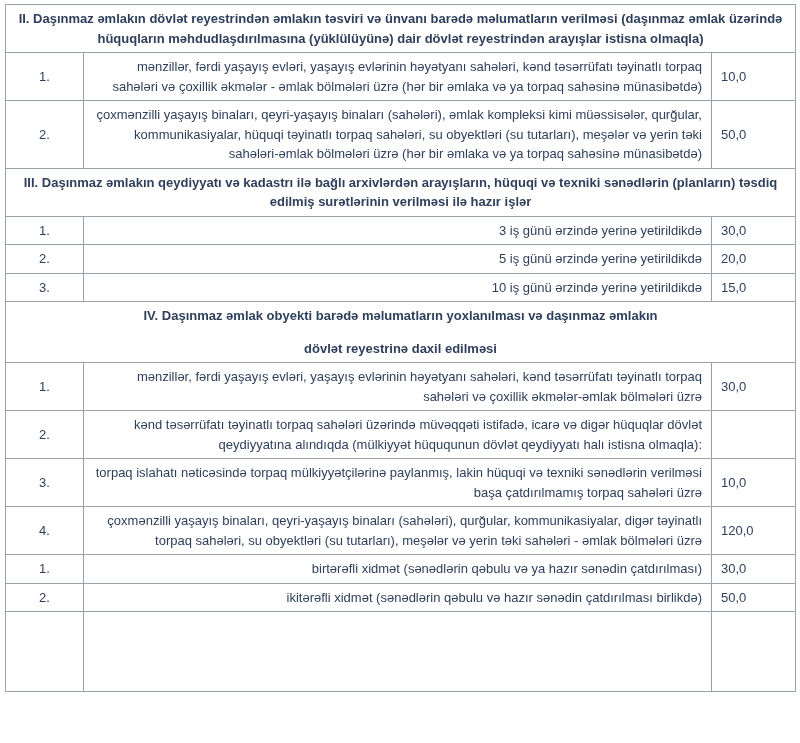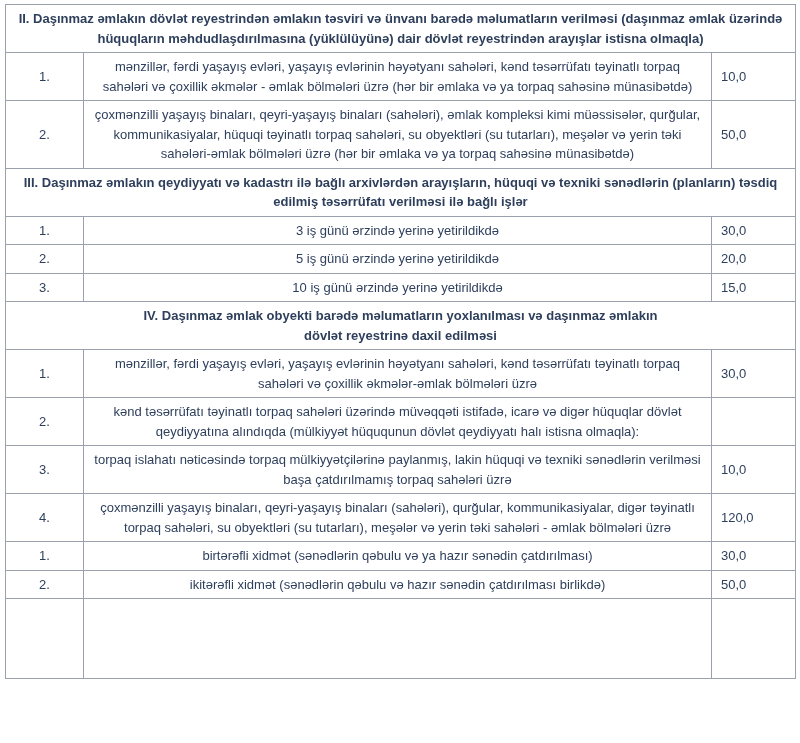--- a/index.html
+++ b/index.html
@@ -28,28 +28,28 @@
   }
   table.tariff td{
     border:1px solid var(--border-color);
     padding:4px 9px;
     vertical-align:middle;
   }
   col.c-num{width:78px;}
   col.c-desc{width:628px;}
   col.c-val{width:84px;}
   td.num{text-align:center;}
-  td.desc{text-align:center;}
+  td.desc{text-align:right;}
   td.val{}
   td.section-header{
     text-align:center;
     font-weight:bold;
     padding:7px 14px;
   }
-  .header-line + .header-line{}
+  .header-line + .header-line{margin-top:13px;}
   tr.partial-row td{height:80px;}
 </style>
 </head>
 <body>
 
 <div class="page">
   <table class="tariff">
     <colgroup>
       <col class="c-num">
       <col class="c-desc">
@@ -66,21 +66,21 @@
           <td class="desc">mənzillər, fərdi yaşayış evləri, yaşayış evlərinin həyətyanı sahələri, kənd təsərrüfatı təyinatlı torpaq sahələri və çoxillik əkmələr - əmlak bölmələri üzrə (hər bir əmlaka və ya torpaq sahəsinə münasibətdə)</td>
           <td class="val">10,0</td>
         </tr>
         <tr>
           <td class="num">2.</td>
           <td class="desc">çoxmənzilli yaşayış binaları, qeyri-yaşayış binaları (sahələri), əmlak kompleksi kimi müəssisələr, qurğular, kommunikasiyalar, hüquqi təyinatlı torpaq sahələri, su obyektləri (su tutarları), meşələr və yerin təki sahələri-əmlak bölmələri üzrə (hər bir əmlaka və ya torpaq sahəsinə münasibətdə)</td>
           <td class="val">50,0</td>
         </tr>
         <tr>
           <td colspan="3" class="section-header">
-            <div class="header-line">III. Daşınmaz əmlakın qeydiyyatı və kadastrı ilə bağlı arxivlərdən arayışların, hüquqi və texniki sənədlərin (planların) təsdiq edilmiş təsərrüfatı verilməsi ilə bağlı işlər</div>
+            <div class="header-line">III. Daşınmaz əmlakın qeydiyyatı və kadastrı ilə bağlı arxivlərdən arayışların, hüquqi və texniki sənədlərin (planların) təsdiq edilmiş surətlərinin verilməsi ilə hazır işlər</div>
           </td>
         </tr>
         <tr>
           <td class="num">1.</td>
           <td class="desc">3 iş günü ərzində yerinə yetirildikdə</td>
           <td class="val">30,0</td>
         </tr>
         <tr>
           <td class="num">2.</td>
           <td class="desc">5 iş günü ərzində yerinə yetirildikdə</td>

